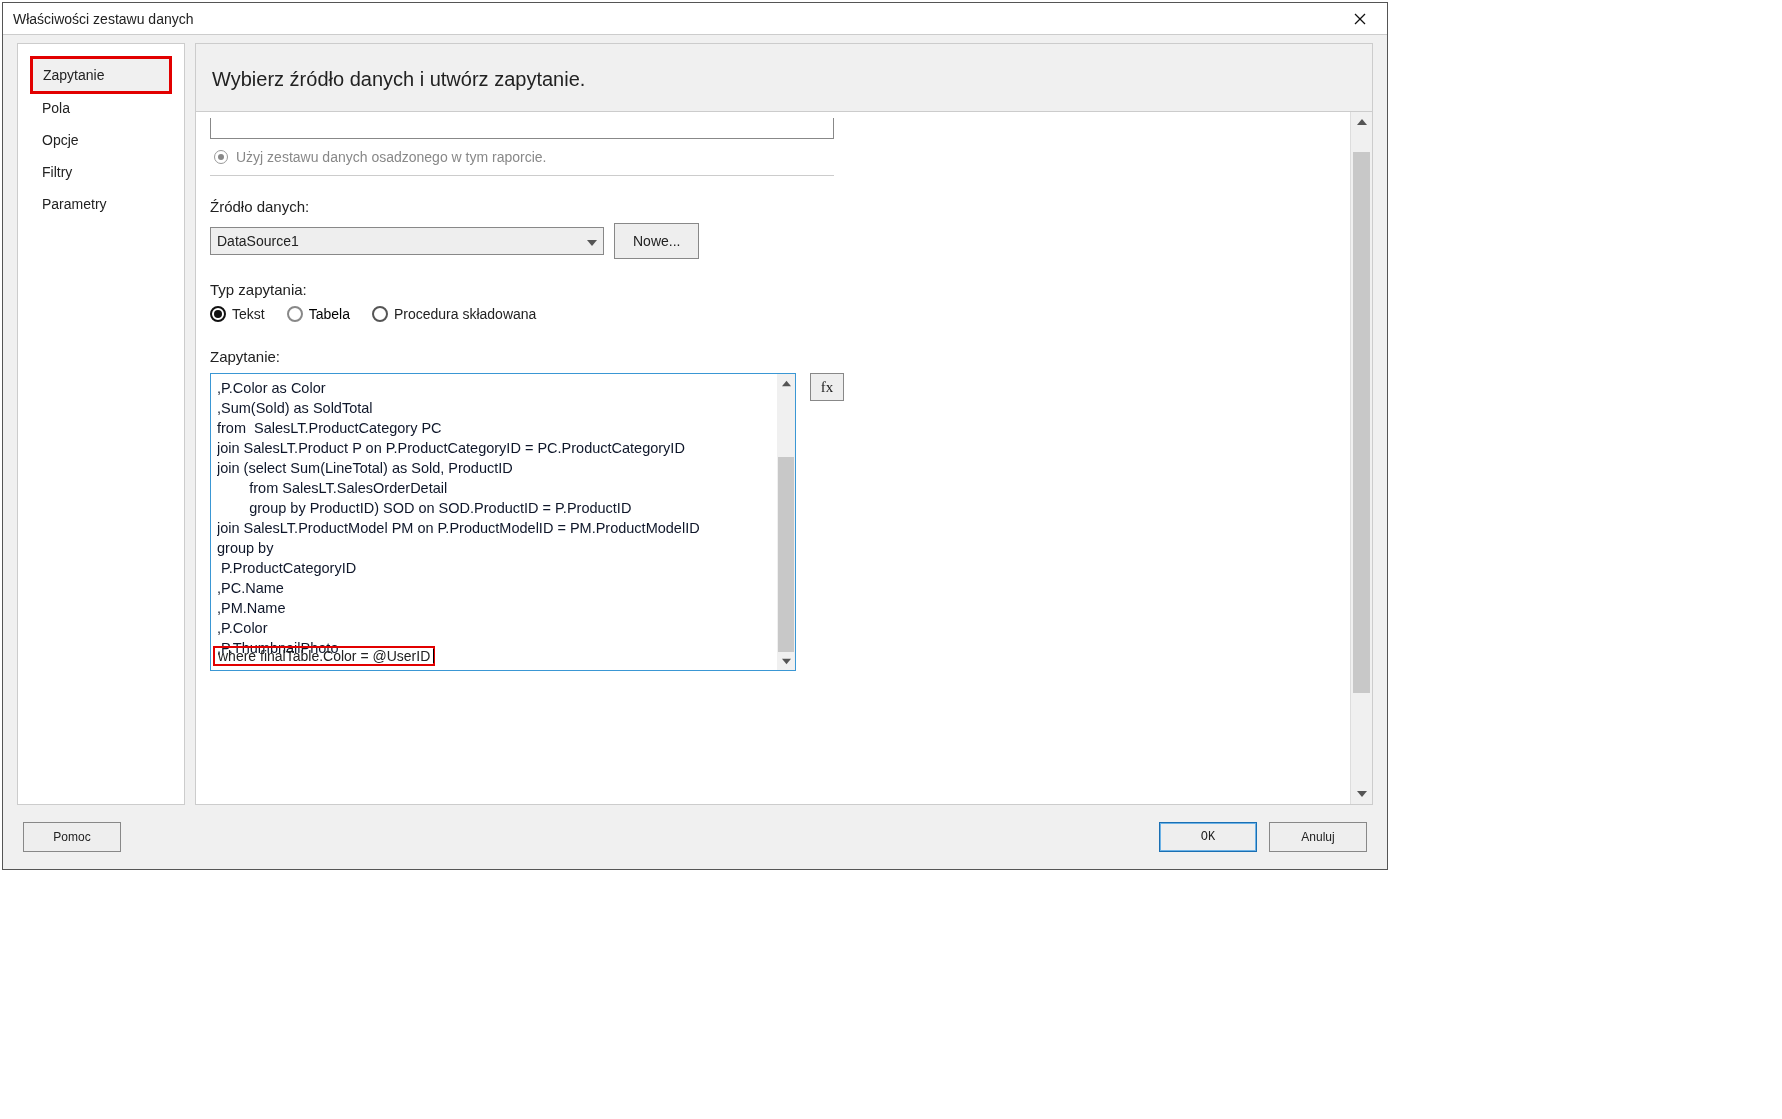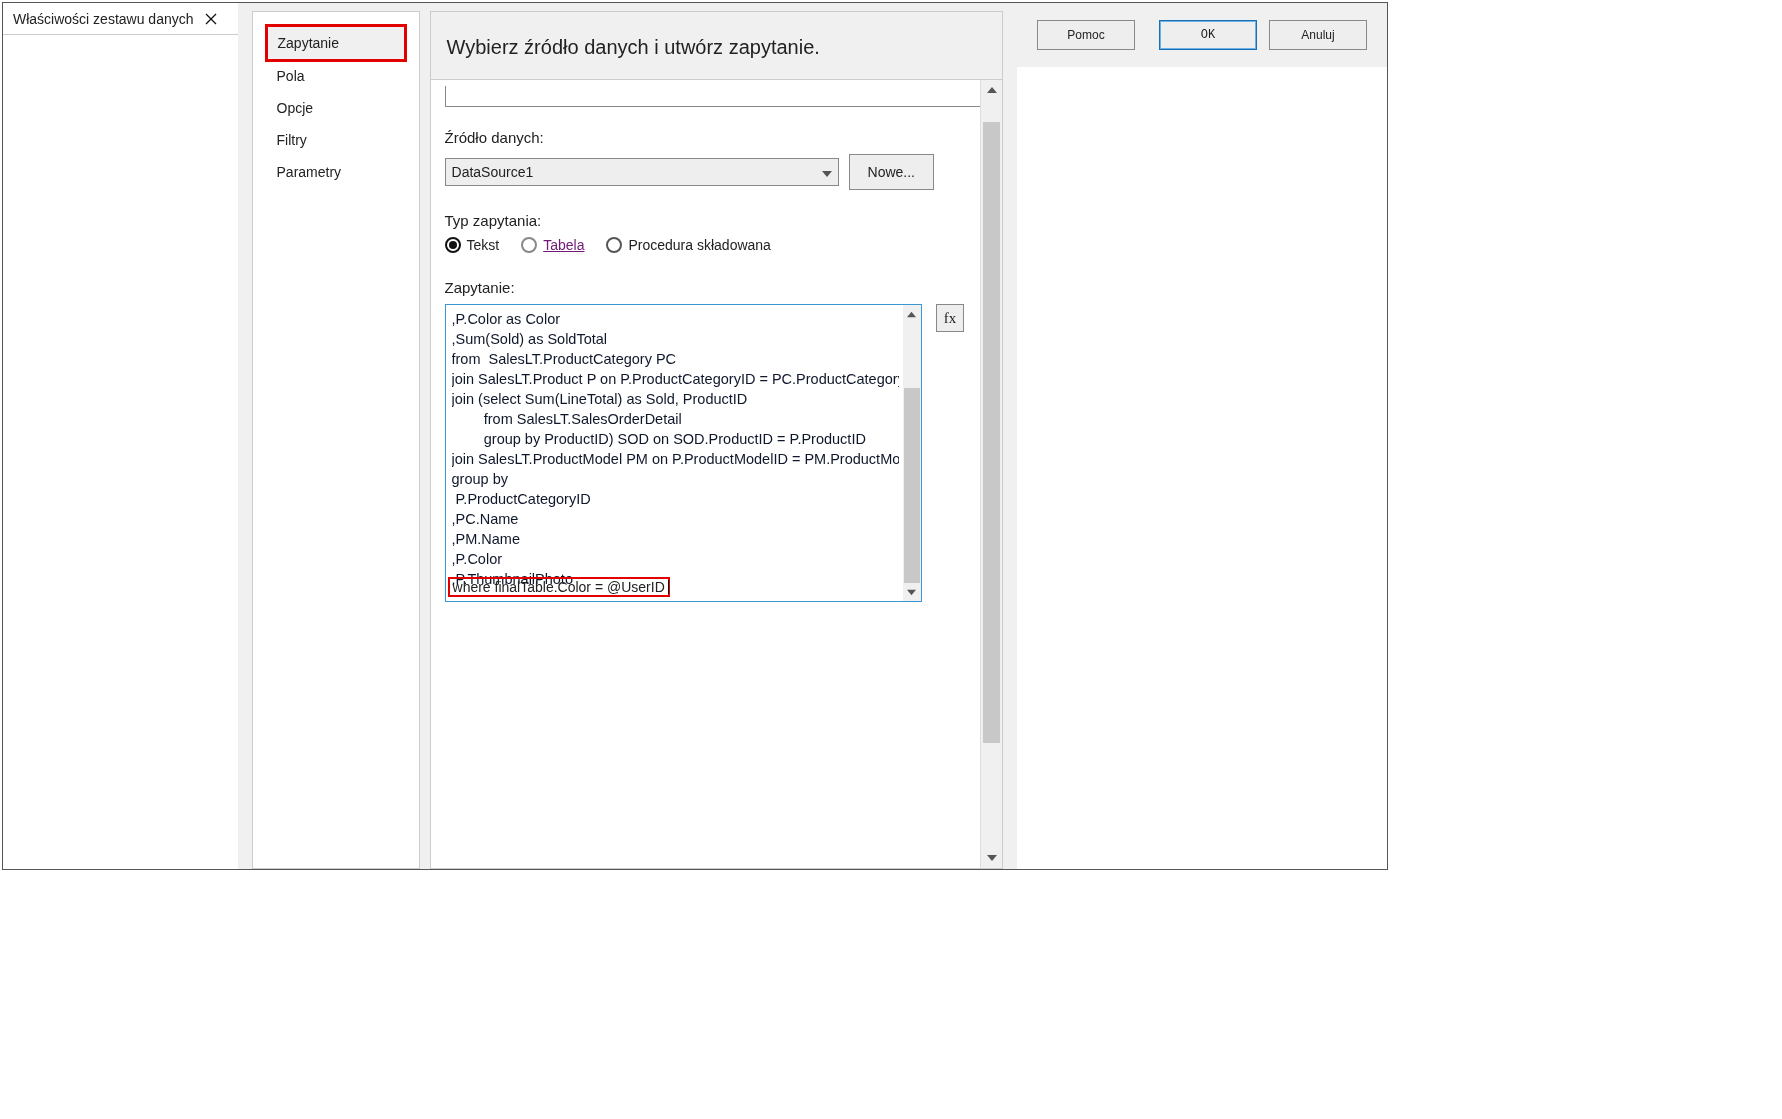--- a/index.html
+++ b/index.html
@@ -1,17 +1,17 @@
 <!DOCTYPE html>
 <html><head>
 <meta charset="utf-8">
 <style>
   * { box-sizing: border-box; }
   html, body { margin:0; padding:0; font-family:"Segoe UI",Arial,sans-serif; font-size:14px; color:#222; background:#fff; }
-  .window { width:1386px; height:868px; border:1px solid #555; background:#fff; display:flex; margin:2px; }
+  .window { width:1386px; height:868px; border:1px solid #555; background:#fff; display:flex; flex-direction:column; margin:2px; }
   .titlebar { height:32px; display:flex; align-items:center; padding:0 10px; border-bottom:1px solid #ccc; }
   .titlebar-title { flex:1; font-size:14px; }
   .close-btn { width:34px; height:24px; display:flex; align-items:center; justify-content:center; cursor:pointer; }
   .close-btn svg { width:12px; height:12px; stroke:#111; stroke-width:1.2; }
   .body-area { flex:1; background:#f0f0f0; padding:8px 14px 0 14px; display:flex; gap:10px; overflow:hidden; }
   .sidebar { width:168px; background:#fff; border:1px solid #ccc; padding:14px; }
   .side-item { padding:8px 10px; font-size:14px; cursor:pointer; }
   .side-item.selected { background:#f0f0f0; }
   .side-highlight { border:3px solid #e20000; margin:-2px; }
   .main-panel { flex:1; border:1px solid #ccc; background:#fff; display:flex; flex-direction:column; overflow:hidden; }
@@ -94,20 +94,24 @@
     <div class="main-panel">
       <div class="main-header">Wybierz źródło danych i utwórz zapytanie.</div>
 
       <div class="main-scroll">
         <div class="main-content">
 
           <div class="dataset-name-row">
             <span style="visibility:hidden;">DataSet1</span>
           </div>
 
+          <div class="radio-row-embed">
+            <span class="rdio sel"></span>
+            <span>Użyj zestawu danych osadzonego w tym raporcie.</span>
+          </div>
 
           <div class="section-label">Źródło danych:</div>
           <div class="ds-row">
             <div class="combo">
               <span>DataSource1</span>
               <span class="combo-arrow">
                 <svg viewBox="0 0 10 6">
                     <path d="M0 0 L5 6 L10 0 Z"></path>
                   </svg>
               </span>
@@ -118,21 +122,21 @@
           </div>
 
           <div class="section-label">Typ zapytania:</div>
           <div class="query-type-row">
             <div class="qrow-item">
               <span class="rdio2 sel"></span>
               <span>Tekst</span>
             </div>
             <div class="qrow-item">
               <span class="rdio2" style="border-color:#888;"></span>
-              <span style="color:#701a75;text-decoration:underline;">Tabela</span>
+              <span style="color:#000000;">Tabela</span>
             </div>
             <div class="qrow-item">
               <span class="rdio2"></span>
               <span>Procedura składowana</span>
             </div>
           </div>
 
           <div class="section-label" style="margin-top:26px;">Zapytanie:</div>
           <div class="query-area-row">
             <div class="query-box">

